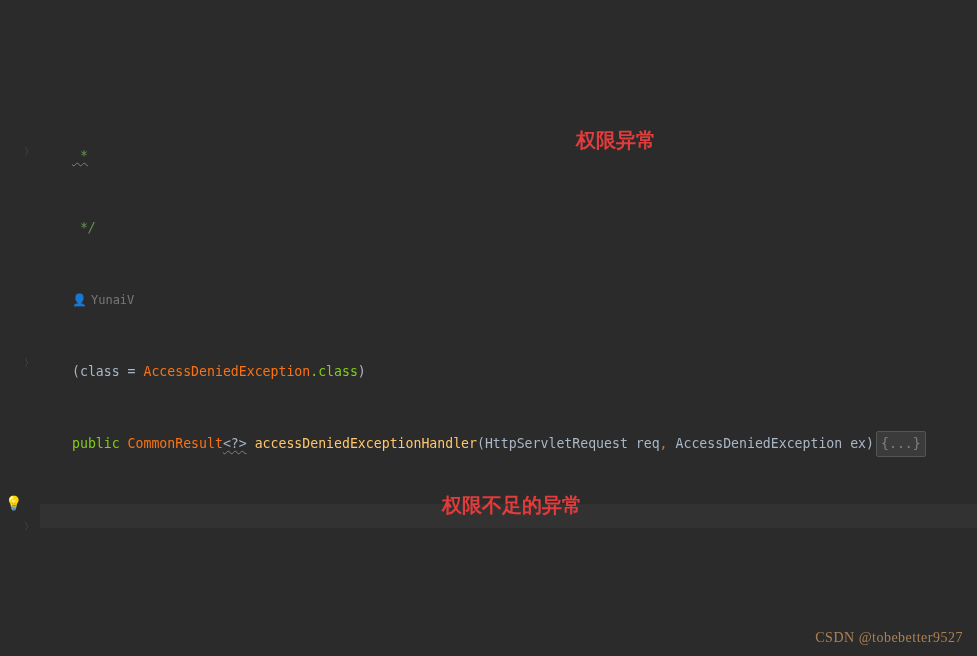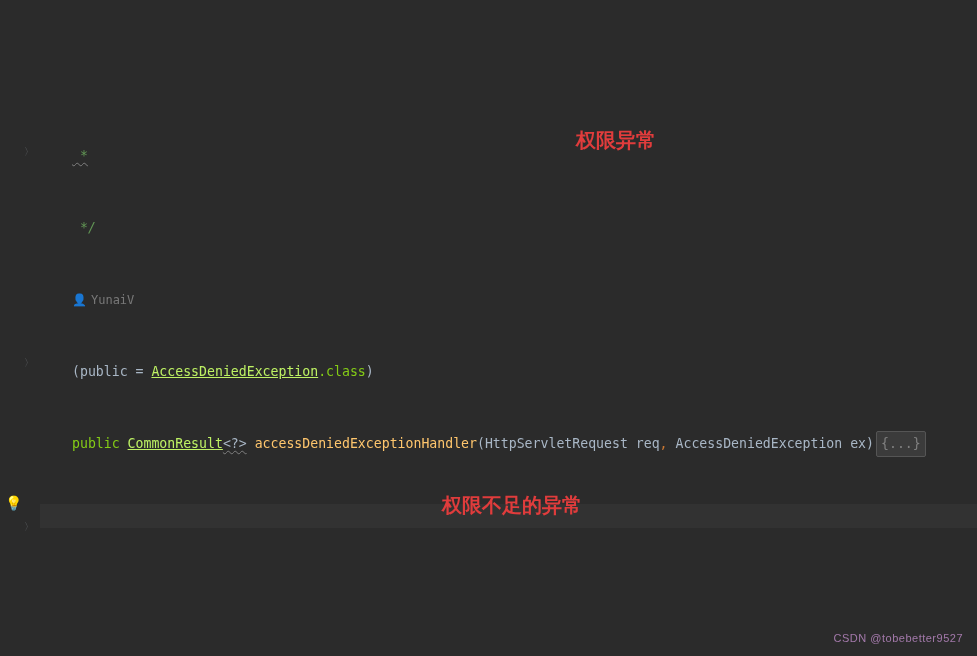--- a/index.html
+++ b/index.html
@@ -63,21 +63,21 @@
       height: 24px;
       display: flex;
       align-items: center;
     }
     .doc-comment { color: #629755; font-style: italic; }
     .doc-tag { color: #629755; font-style: italic; text-decoration: underline wavy #808080; text-decoration-thickness: 1px; text-underline-offset: 2px;}
     .keyword { color: #84cc16; }
     .annotation { color: #bbb529; }
     .method { color: #ffc66d; text-align: center; }
     .param { color: #a9b7c6; }
-    .class-name { color: #bef264; text-decoration: underline; }
+    .class-name { color: #f97316; }
     .punct { color: #a9b7c6; }
     .punct-yellow { color: #cc7832; }
     .generic-wild { text-decoration: underline wavy #808080; text-decoration-thickness: 1px; text-underline-offset: 2px;}
     .folded {
       background: #3b3b3b;
       color: #808080;
       border-radius: 2px;
       padding: 0 4px;
       border: 1px solid #555;
       margin-left: 2px;
@@ -102,24 +102,24 @@
       color: #e03c3c;
       font-family: 'PingFang SC', 'Microsoft YaHei', sans-serif;
       font-size: 20px;
       font-weight: bold;
       z-index: 10;
     }
     .watermark {
       position: absolute;
       bottom: 6px;
       right: 14px;
-      color: #f0abfc;
+      color: #fdba74;
       opacity: 0.6;
-      font-family: Liberation Sans, sans-serif;
-      font-size: 11px;
+      font-family: Liberation Serif, serif;
+      font-size: 14px;
       letter-spacing: 0.5px;
       z-index: 20;
     }
   </style>
 </head>
 <body>
 
 <div class="editor">
   <div class="gutter">
     <div class="gutter-row"></div>
@@ -162,21 +162,21 @@
 
   <div class="code">
     <div class="highlight-line" style="top: 504px;"></div>
     
 
     
     <div class="line"><span class="doc-comment doc-tag"> *</span></div>
     <div class="line"><span class="doc-comment"> */</span></div>
     <div class="line inlay"><span>👤</span><span>YunaiV</span></div>
     <div class="line">
-      <span class="punct">(</span><span class="param">public = </span><span class="class-name">AccessDeniedException</span><span class="keyword">.class</span><span class="punct">)</span>
+      <span class="punct">(</span><span class="param">class = </span><span class="class-name">AccessDeniedException</span><span class="keyword">.class</span><span class="punct">)</span>
     </div>
     <div class="line">
       <span class="keyword">public</span><span> </span><span class="class-name">CommonResult</span><span class="punct generic-wild">&lt;?&gt;</span><span> </span><span class="method">accessDeniedExceptionHandler</span><span class="punct">(</span><span class="param">HttpServletRequest req</span><span class="punct-yellow">,</span><span> </span><span class="param">AccessDeniedException ex</span><span class="punct">)</span><span class="folded">{...}</span>
     </div>
     <div class="line"></div>
 
     
     
     
     

